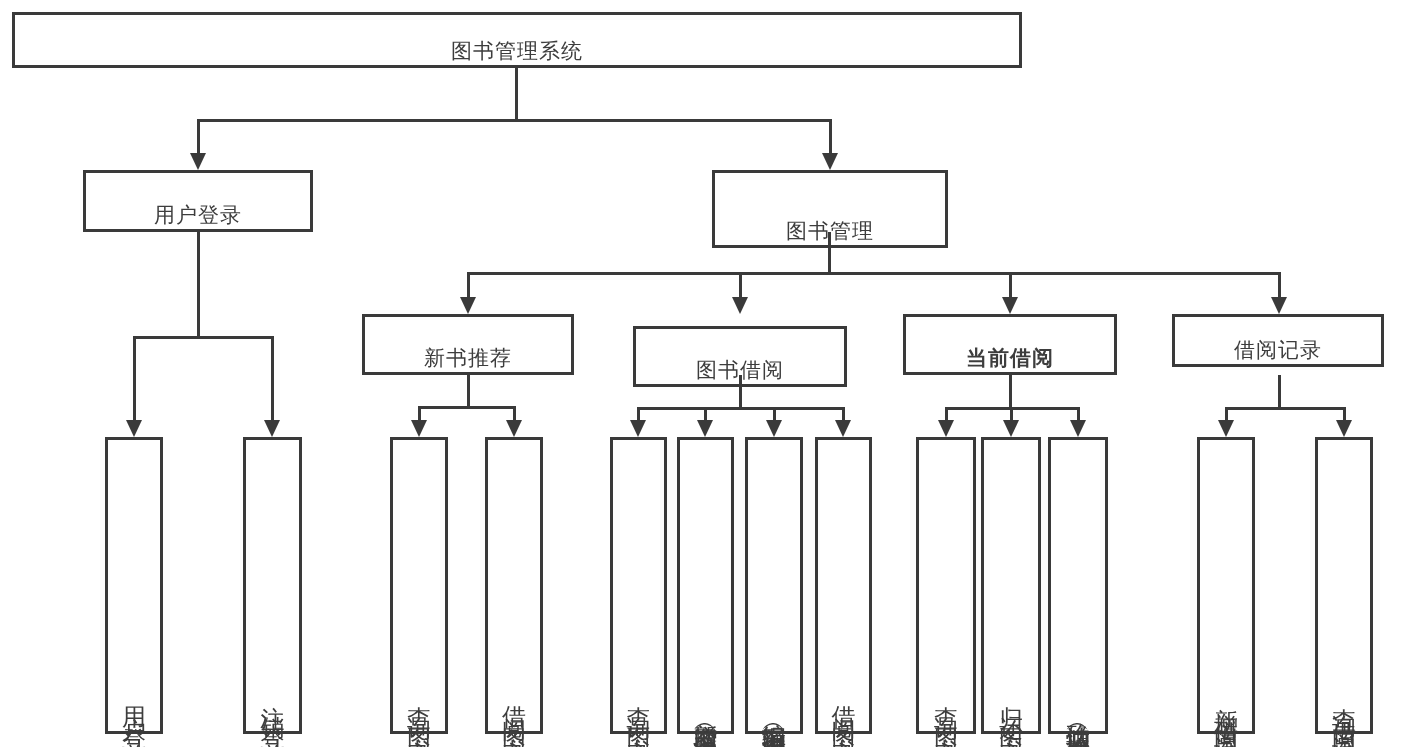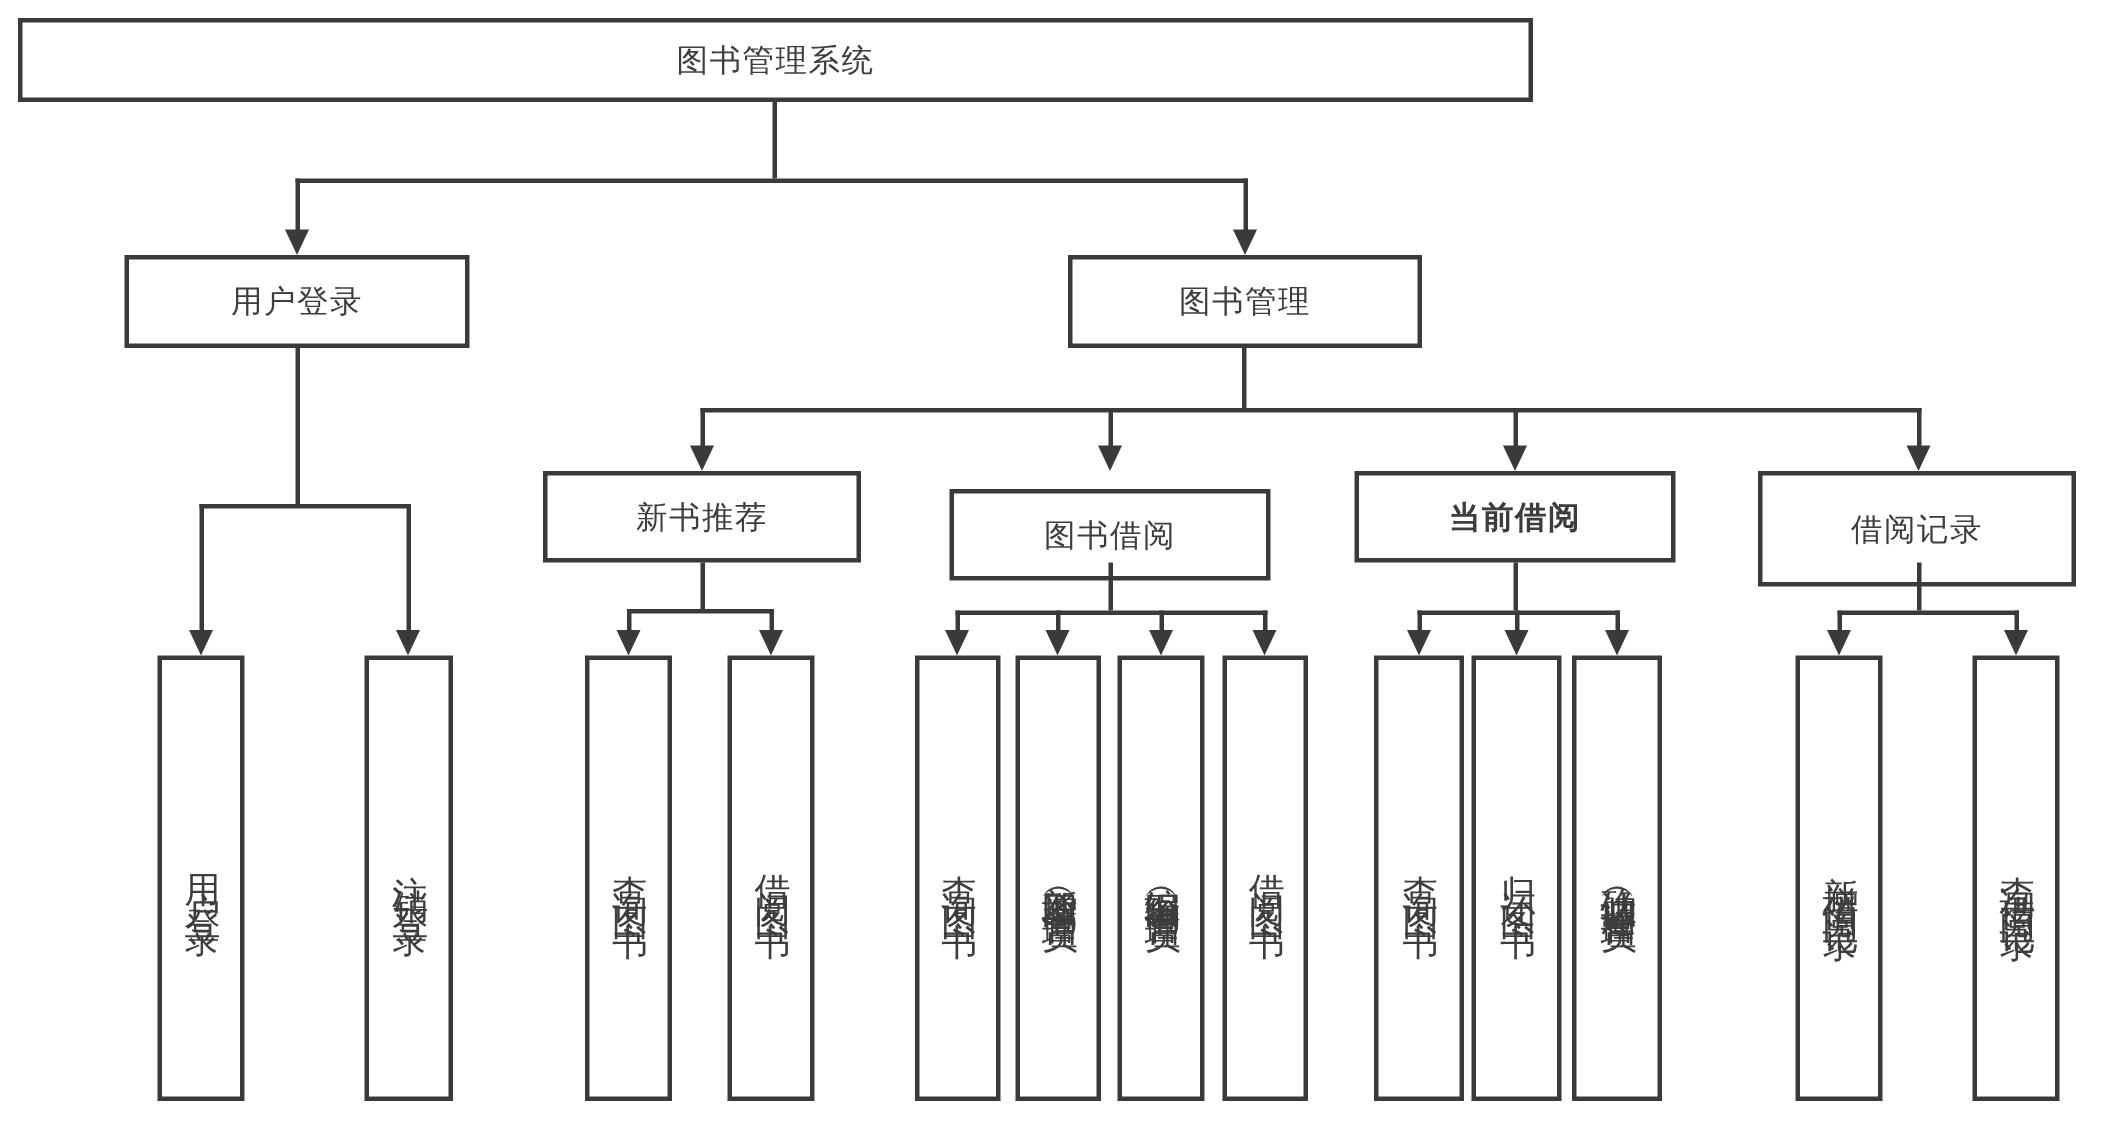--- a/index.html
+++ b/index.html
@@ -14,21 +14,21 @@
     position:relative;
     width:1405px;height:747px;
     background:var(--bg);
     overflow:hidden;
   }
   .node{
     position:absolute;
     border:3px solid var(--line);
     background:#fff;
     box-sizing:border-box;
-    display:flex;align-items:center;justify-content:center;
+    display:flex;align-items:flex-end;justify-content:center;
     color:var(--text);
   }
   .hnode{font-size:21px;letter-spacing:1px;}
   .leaf .label{
     writing-mode:vertical-rl;
     text-orientation:mixed;
     font-size:24px;
     letter-spacing:11px;
     color:var(--text);
     line-height:1;
@@ -58,34 +58,34 @@
 
 <div class="stage">
 
   <div class="node hnode" style="left:12px;top:12px;width:1010px;height:56px;">
     <span>图书管理系统</span>
   </div>
 
   <div class="node hnode" style="left:83px;top:170px;width:230px;height:62px;">
     <span>用户登录</span>
   </div>
-  <div class="node hnode" style="left:712px;top:170px;width:236px;height:62px;">
+  <div class="node hnode" style="left:712px;top:170px;width:236px;height:78px;">
     <span>图书管理</span>
   </div>
 
   <div class="node hnode" style="left:362px;top:314px;width:212px;height:61px;">
     <span>新书推荐</span>
   </div>
   <div class="node hnode" style="left:633px;top:314px;width:214px;height:61px;margin-top:12px;">
     <span>图书借阅</span>
   </div>
   <div class="node hnode" style="left:903px;top:314px;width:214px;height:61px;font-weight:bold;">
     <span>当前借阅</span>
   </div>
-  <div class="node hnode" style="left:1172px;top:314px;width:212px;height:77px;">
+  <div class="node hnode" style="left:1172px;top:314px;width:212px;height:53px;">
     <span>借阅记录</span>
   </div>
 
   <div class="node leaf" style="left:105px;top:437px;width:58px;height:297px;">
     <span class="label">用户登录</span>
   </div>
   <div class="node leaf" style="left:243px;top:437px;width:59px;height:297px;">
     <span class="label">注销登录</span>
   </div>
 

